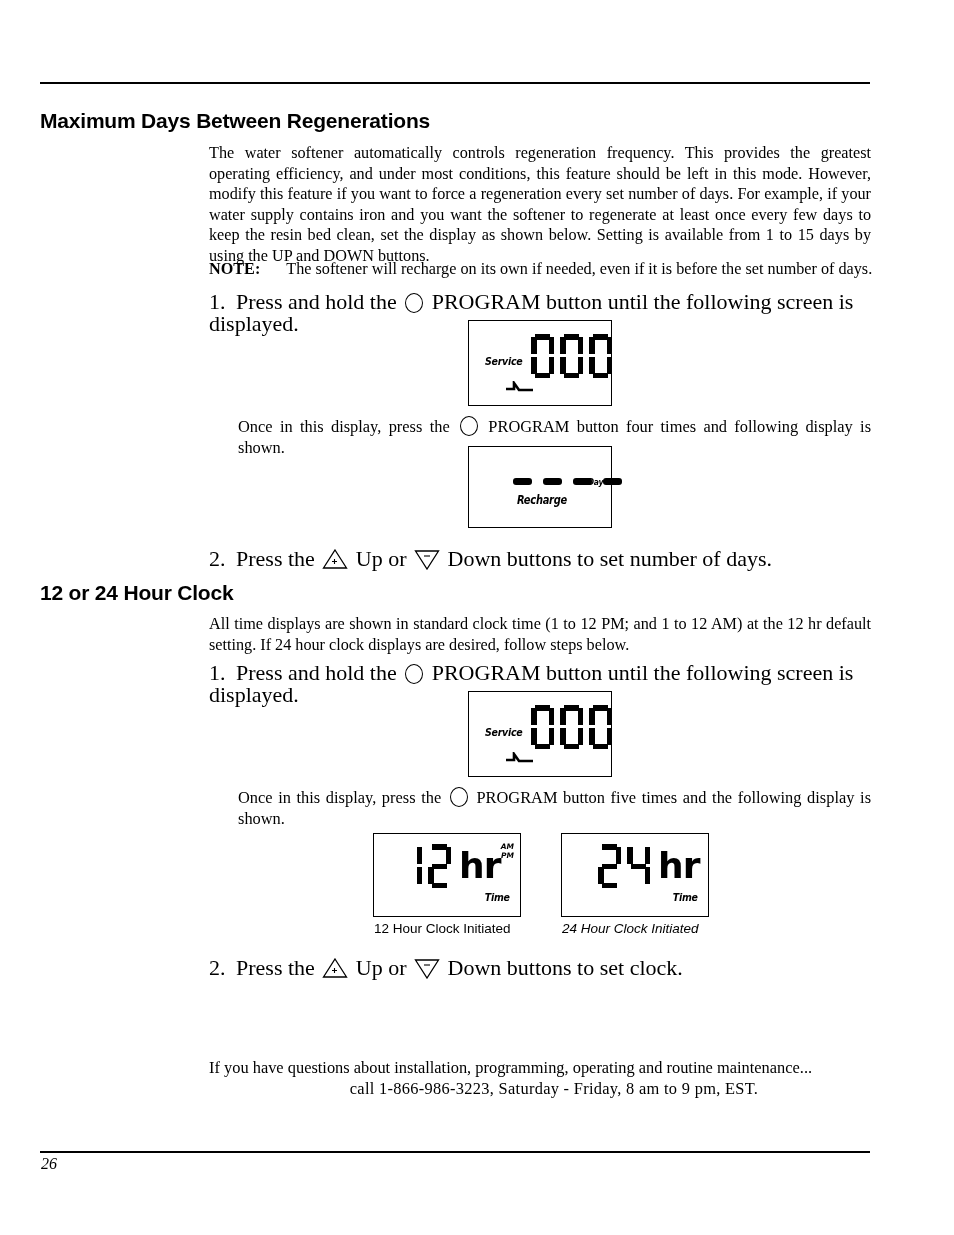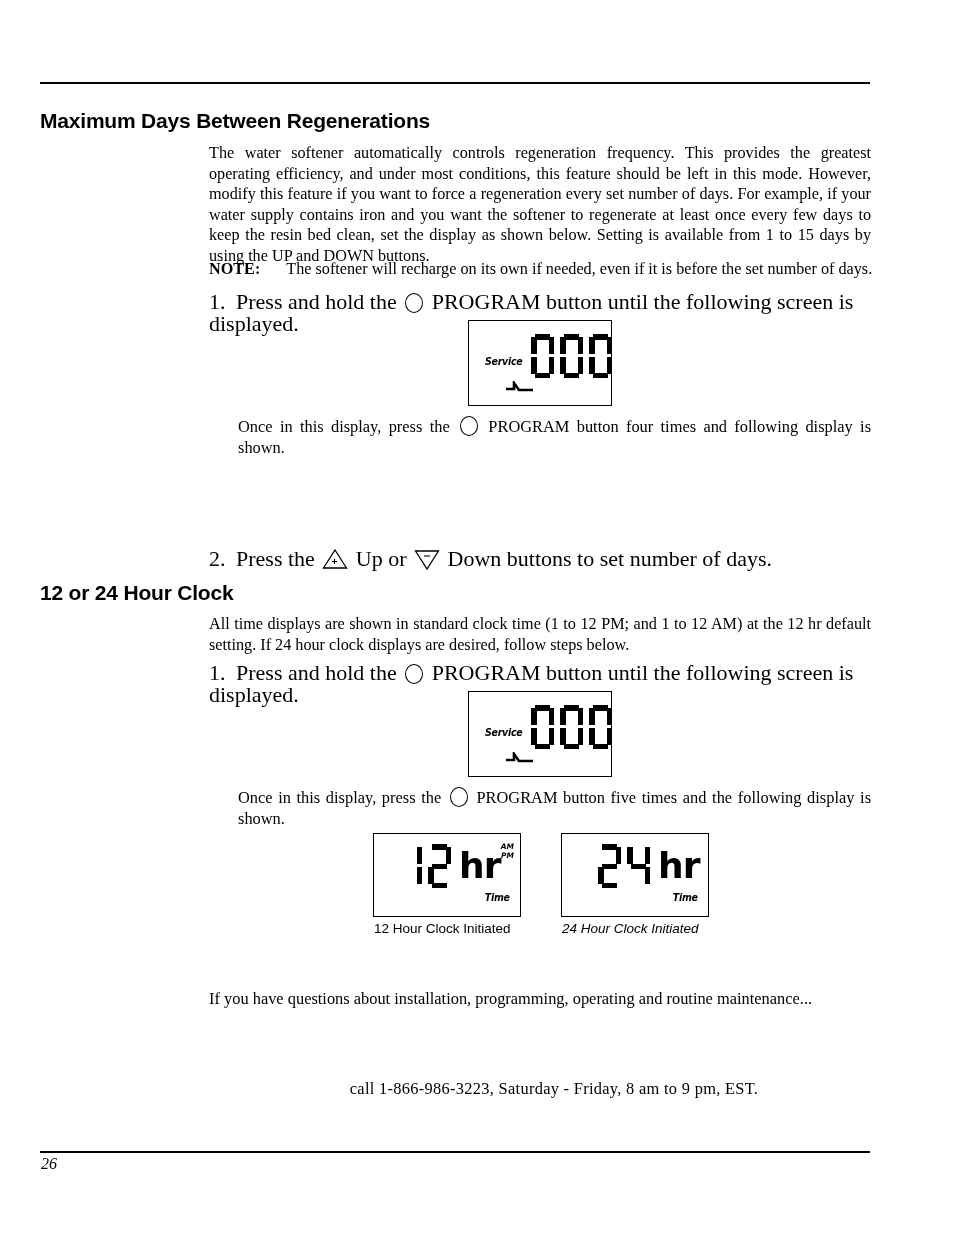--- a/index.html
+++ b/index.html
@@ -212,21 +212,21 @@
   }
   #cap-12 { left: 374px; top: 921px; }
   #cap-24 { left: 562px; top: 921px; font-style: italic; }
 
   .closing {
     position: absolute;
     font-family: "Liberation Serif", serif;
     font-size: 16.4px;
     color: #000;
   }
-  #closing-q { left: 209px; top: 989px; width: 690px; }
+  #closing-q { left: 209px; top: 1058px; width: 690px; }
   #closing-call { left: 209px; top: 1079px; width: 690px; text-align: center; letter-spacing: 0.3px;}
 </style>
 </head>
 <body>
 
 <div class="page">
 
   <div class="rule-top"></div>
 
   <h1 class="section-heading" id="heading-max">Maximum Days Between Regenerations</h1>
@@ -281,20 +281,32 @@
       </svg>
     </div>
   </div>
 
   <div class="once-row" id="once-max">
     <span>Once in this display, press the</span>
     <span class="btn-program"></span>
     <span>PROGRAM button four times and following display is shown.</span>
   </div>
 
+  <div class="lcd" id="lcd-recharge">
+    <div class="lcd-inner">
+      <div class="lcd-digits dig-dashes">
+        <div class="dash-mark"></div>
+        <div class="dash-mark"></div>
+        <div class="dash-mark"></div>
+        <div class="dash-mark"></div>
+      </div>
+      <div class="lcd-label lbl-day">Day</div>
+      <div class="lcd-label lbl-recharge">Recharge</div>
+    </div>
+  </div>
 
   <div class="step-row" id="step2-max">
     <span class="step-num">2.</span><span>Press the</span>
     <span class="btn-tri">
       <svg width="26" height="21" viewBox="0 0 26 21">
         <path d="M13 1 L24.5 19 L1.5 19 Z" stroke="#000" stroke-width="1.3" fill="none"></path>
         <path d="M10 12.5 h5 M12.5 10 v5" stroke="#000" stroke-width="1.1"></path>
       </svg>
     </span>
     <span>Up or</span>
@@ -415,20 +427,37 @@
         </div>
         <span class="hr-text">hr</span>
       </div>
       <div class="lcd-label lbl-time">Time</div>
     </div>
   </div>
 
   <div class="lcd-caption" id="cap-12">12 Hour Clock Initiated</div>
   <div class="lcd-caption" id="cap-24">24 Hour Clock Initiated</div>
 
+  <div class="step-row" id="step2-clock">
+    <span class="step-num">2.</span><span>Press the</span>
+    <span class="btn-tri">
+      <svg width="26" height="21" viewBox="0 0 26 21">
+        <path d="M13 1 L24.5 19 L1.5 19 Z" stroke="#000" stroke-width="1.3" fill="none"></path>
+        <path d="M10 12.5 h5 M12.5 10 v5" stroke="#000" stroke-width="1.1"></path>
+      </svg>
+    </span>
+    <span>Up or</span>
+    <span class="btn-tri">
+      <svg width="26" height="21" viewBox="0 0 26 21">
+        <path d="M1.5 2 L24.5 2 L13 20 Z" stroke="#000" stroke-width="1.3" fill="none"></path>
+        <path d="M10 7 h6" stroke="#000" stroke-width="1.1"></path>
+      </svg>
+    </span>
+    <span>Down buttons to set clock.</span>
+  </div>
 
   <div class="closing" id="closing-q">If you have questions about installation, programming, operating and routine maintenance...</div>
   <div class="closing" id="closing-call">call 1-866-986-3223, Saturday - Friday, 8 am to 9 pm, EST.</div>
 
   <div class="rule-bottom"></div>
   <div class="page-number">26</div>
 
 </div>
 
 </body></html>

